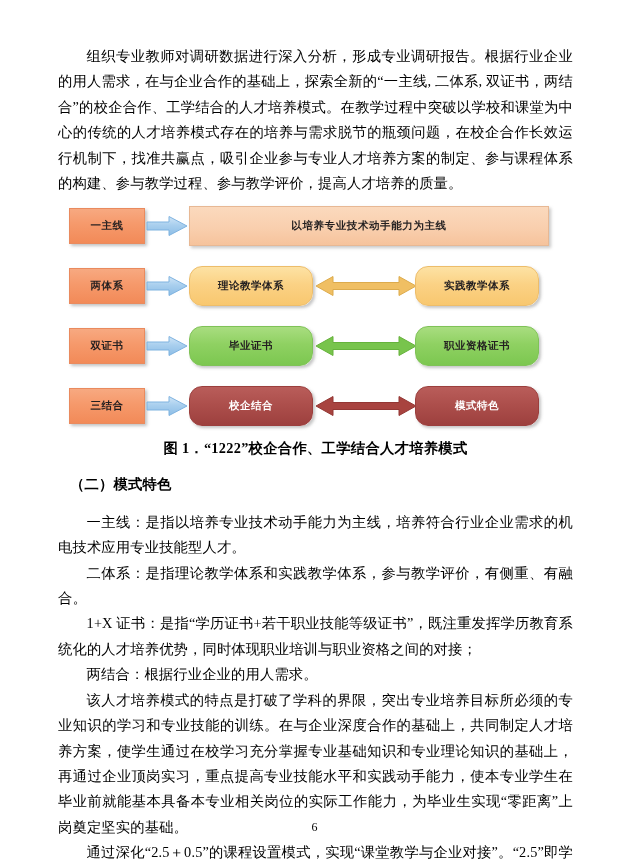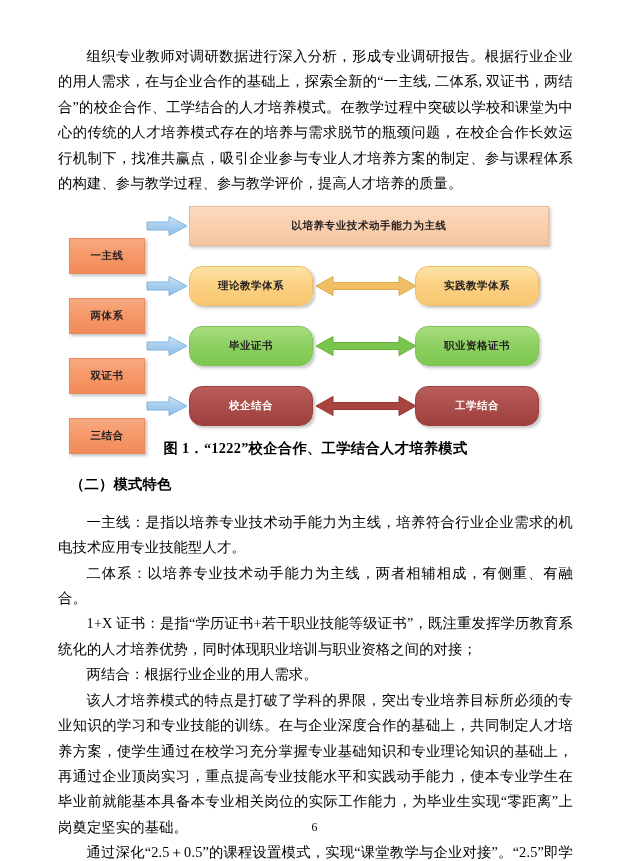--- a/index.html
+++ b/index.html
@@ -78,21 +78,20 @@
     top: 3px;
     width: 76px;
     height: 36px;
     background: linear-gradient(to bottom, #f7a981 0%, #f69a6c 42%, #f28a58 100%);
     border: 1px solid #e98a5e;
     box-sizing: border-box;
     box-shadow: 2px 2px 3px rgba(120,120,120,0.45);
     display: flex;
     align-items: center;
     justify-content: center;
-    margin-top: 30px;
   }
   .lbl-box span {
     font-size: 10.5px;
     font-weight: bold;
     color: #231f20;
     font-family: "Liberation Serif", "DejaVu Serif", serif;
     letter-spacing: 0.5px;
   }
 
   
@@ -270,32 +269,32 @@
       </span>
       <div class="pill red left">
         <span>校企结合</span>
       </div>
       <span class="dbl-arrow">
         <svg width="100" height="20" viewBox="0 0 100 20">
           <path d="M0,10 L17,0.5 L17,6.5 L83,6.5 L83,0.5 L100,10 L83,19.5 L83,13.5 L17,13.5 L17,19.5 Z" fill="#a8433f" stroke="#933734" stroke-width="1"></path>
         </svg>
       </span>
       <div class="pill red right">
-        <span>工学结合</span>
+        <span>模式特色</span>
       </div>
     </div>
 
   </div>
 
   <p class="caption">图 1．“1222”校企合作、工学结合人才培养模式</p>
 
   <p class="subhead">（二）模式特色</p>
 
   <p class="body indent">一主线：是指以培养专业技术动手能力为主线，培养符合行业企业需求的机电技术应用专业技能型人才。</p>
-  <p class="body indent">二体系：以培养专业技术动手能力为主线，两者相辅相成，有侧重、有融合。</p>
+  <p class="body indent">二体系：是指理论教学体系和实践教学体系，参与教学评价，有侧重、有融合。</p>
   <p class="body indent">1+X 证书：是指“学历证书+若干职业技能等级证书”，既注重发挥学历教育系统化的人才培养优势，同时体现职业培训与职业资格之间的对接；</p>
   <p class="body indent">两结合：根据行业企业的用人需求。</p>
   <p class="body indent">该人才培养模式的特点是打破了学科的界限，突出专业培养目标所必须的专业知识的学习和专业技能的训练。在与企业深度合作的基础上，共同制定人才培养方案，使学生通过在校学习充分掌握专业基础知识和专业理论知识的基础上，再通过企业顶岗实习，重点提高专业技能水平和实践动手能力，使本专业学生在毕业前就能基本具备本专业相关岗位的实际工作能力，为毕业生实现“零距离”上岗奠定坚实的基础。</p>
   <p class="body indent">通过深化“2.5＋0.5”的课程设置模式，实现“课堂教学与企业对接”。“2.5”即学生前两年半完成所有在校学习任务（包括课程教学和校内教学实训，同时完成职业资格鉴定）；</p>
 
 </div>
 
 <div class="pageno">6</div>
 
 </body></html>

